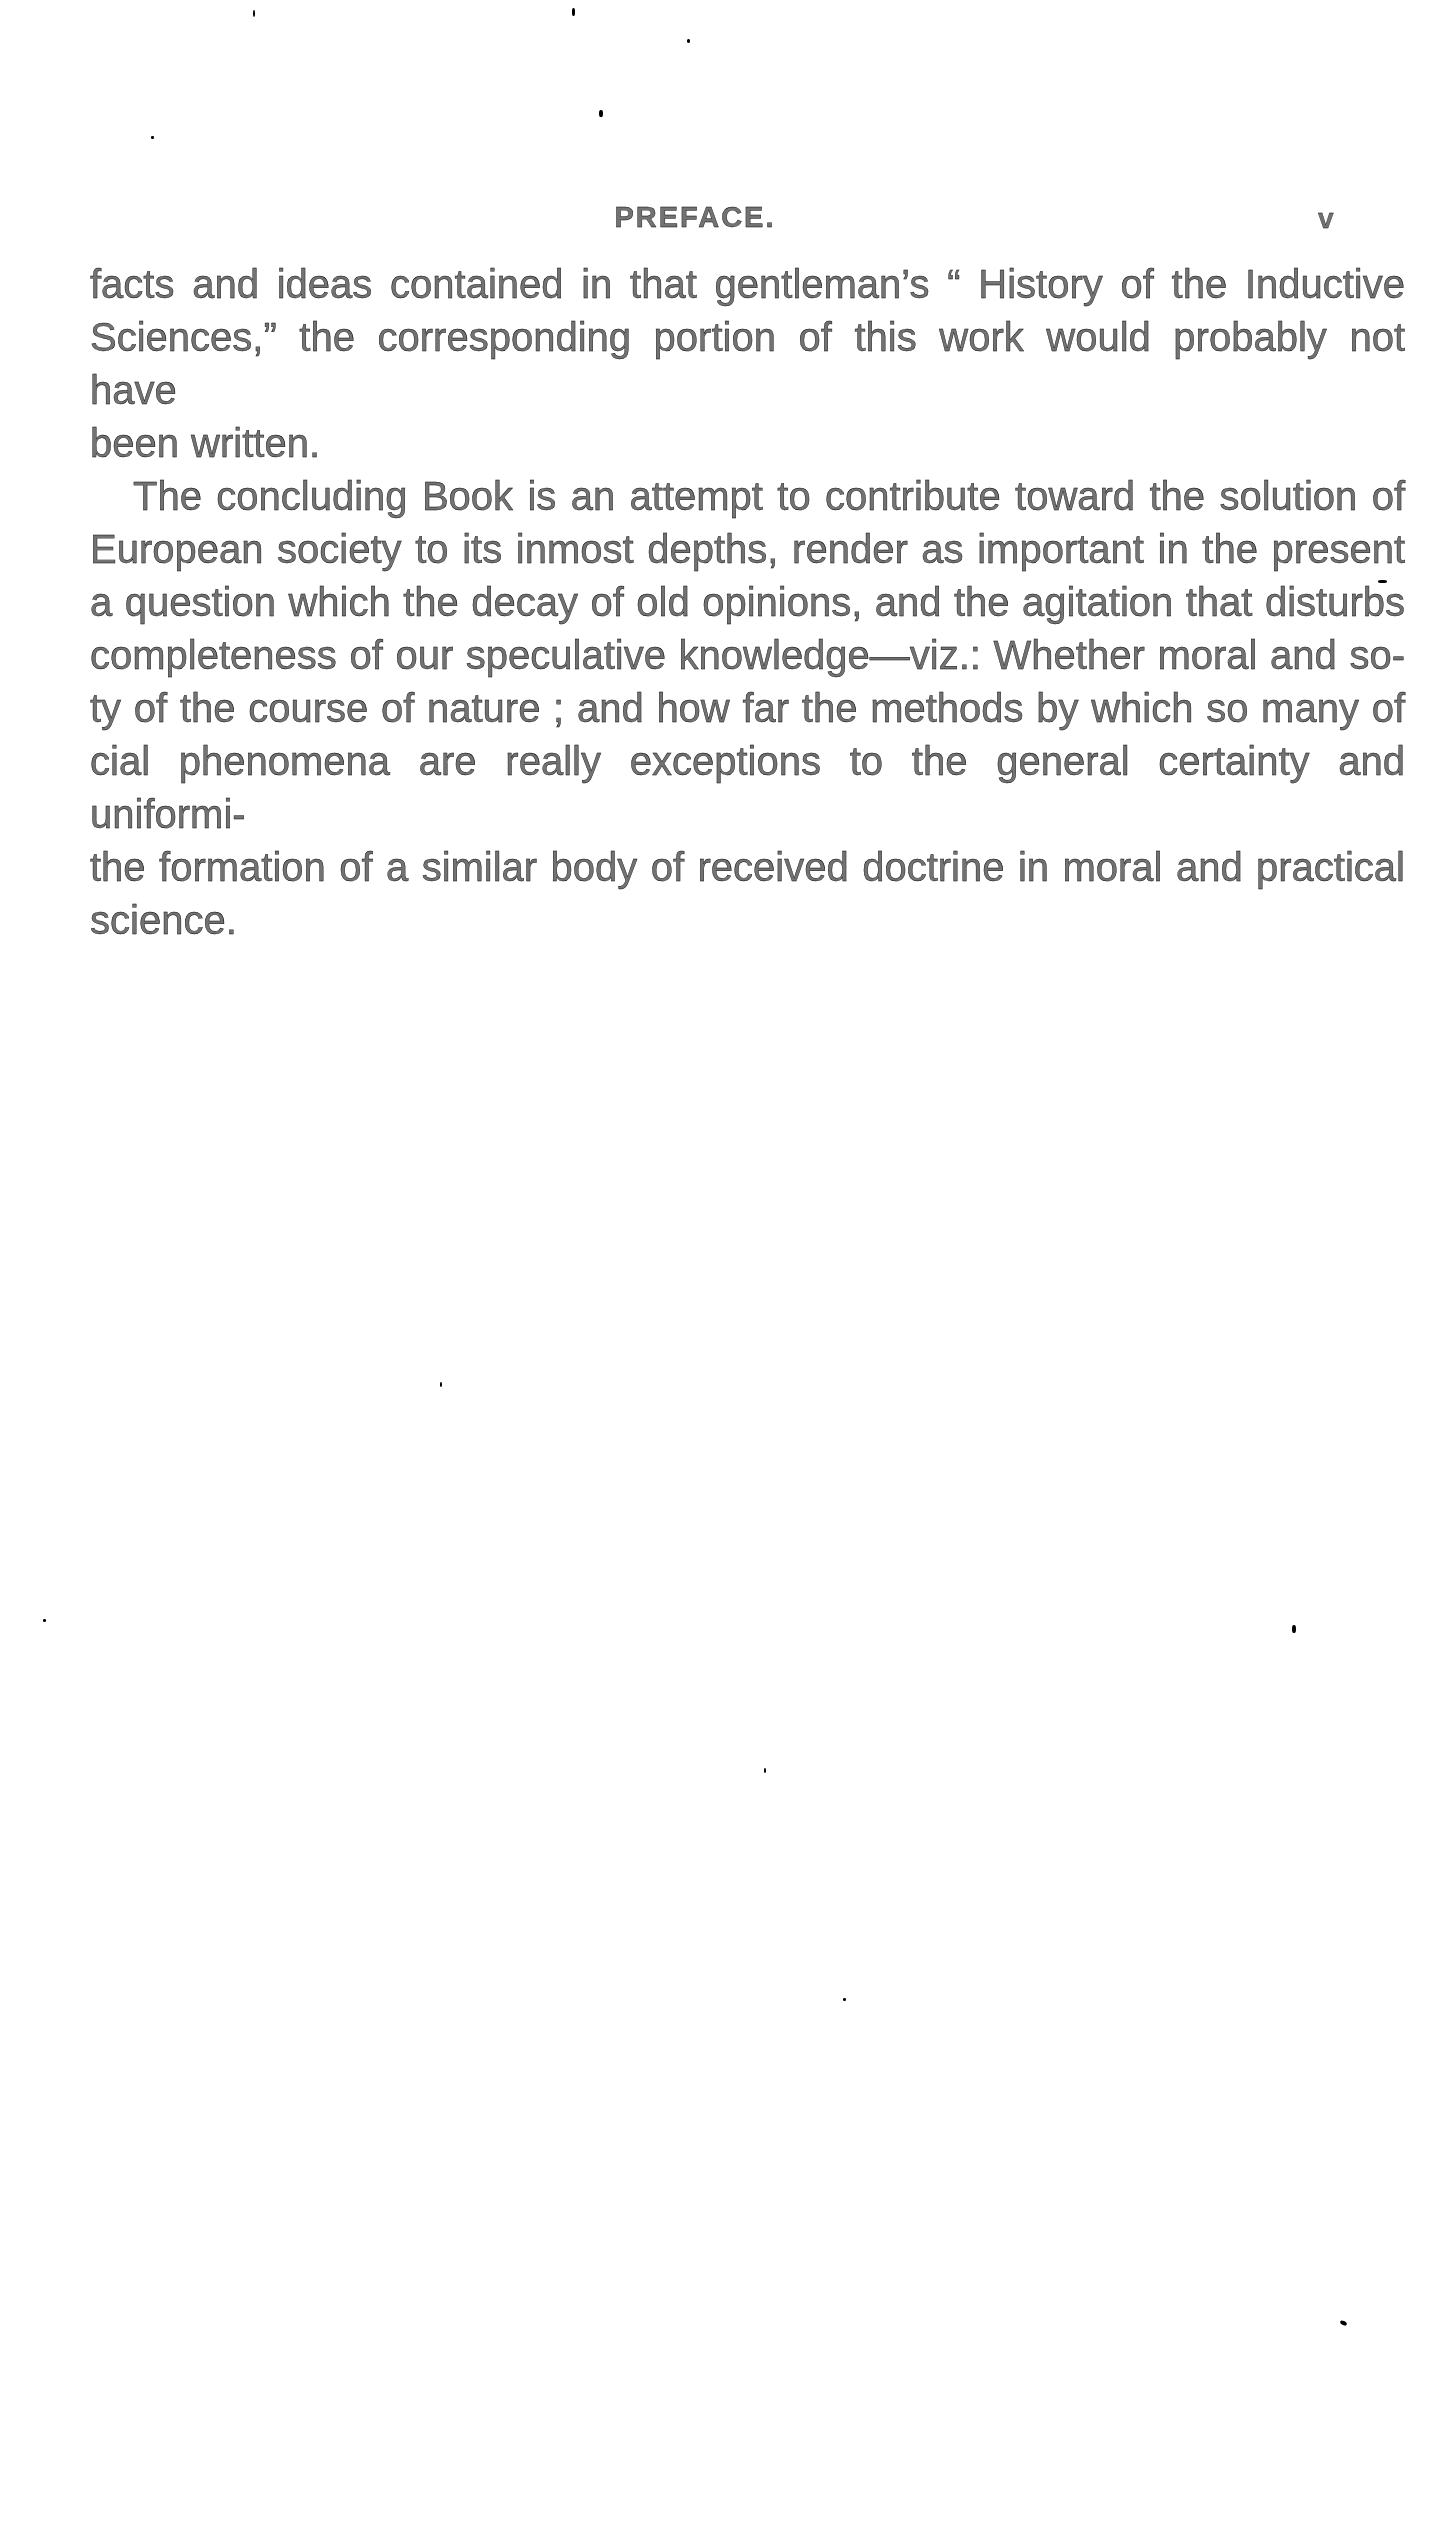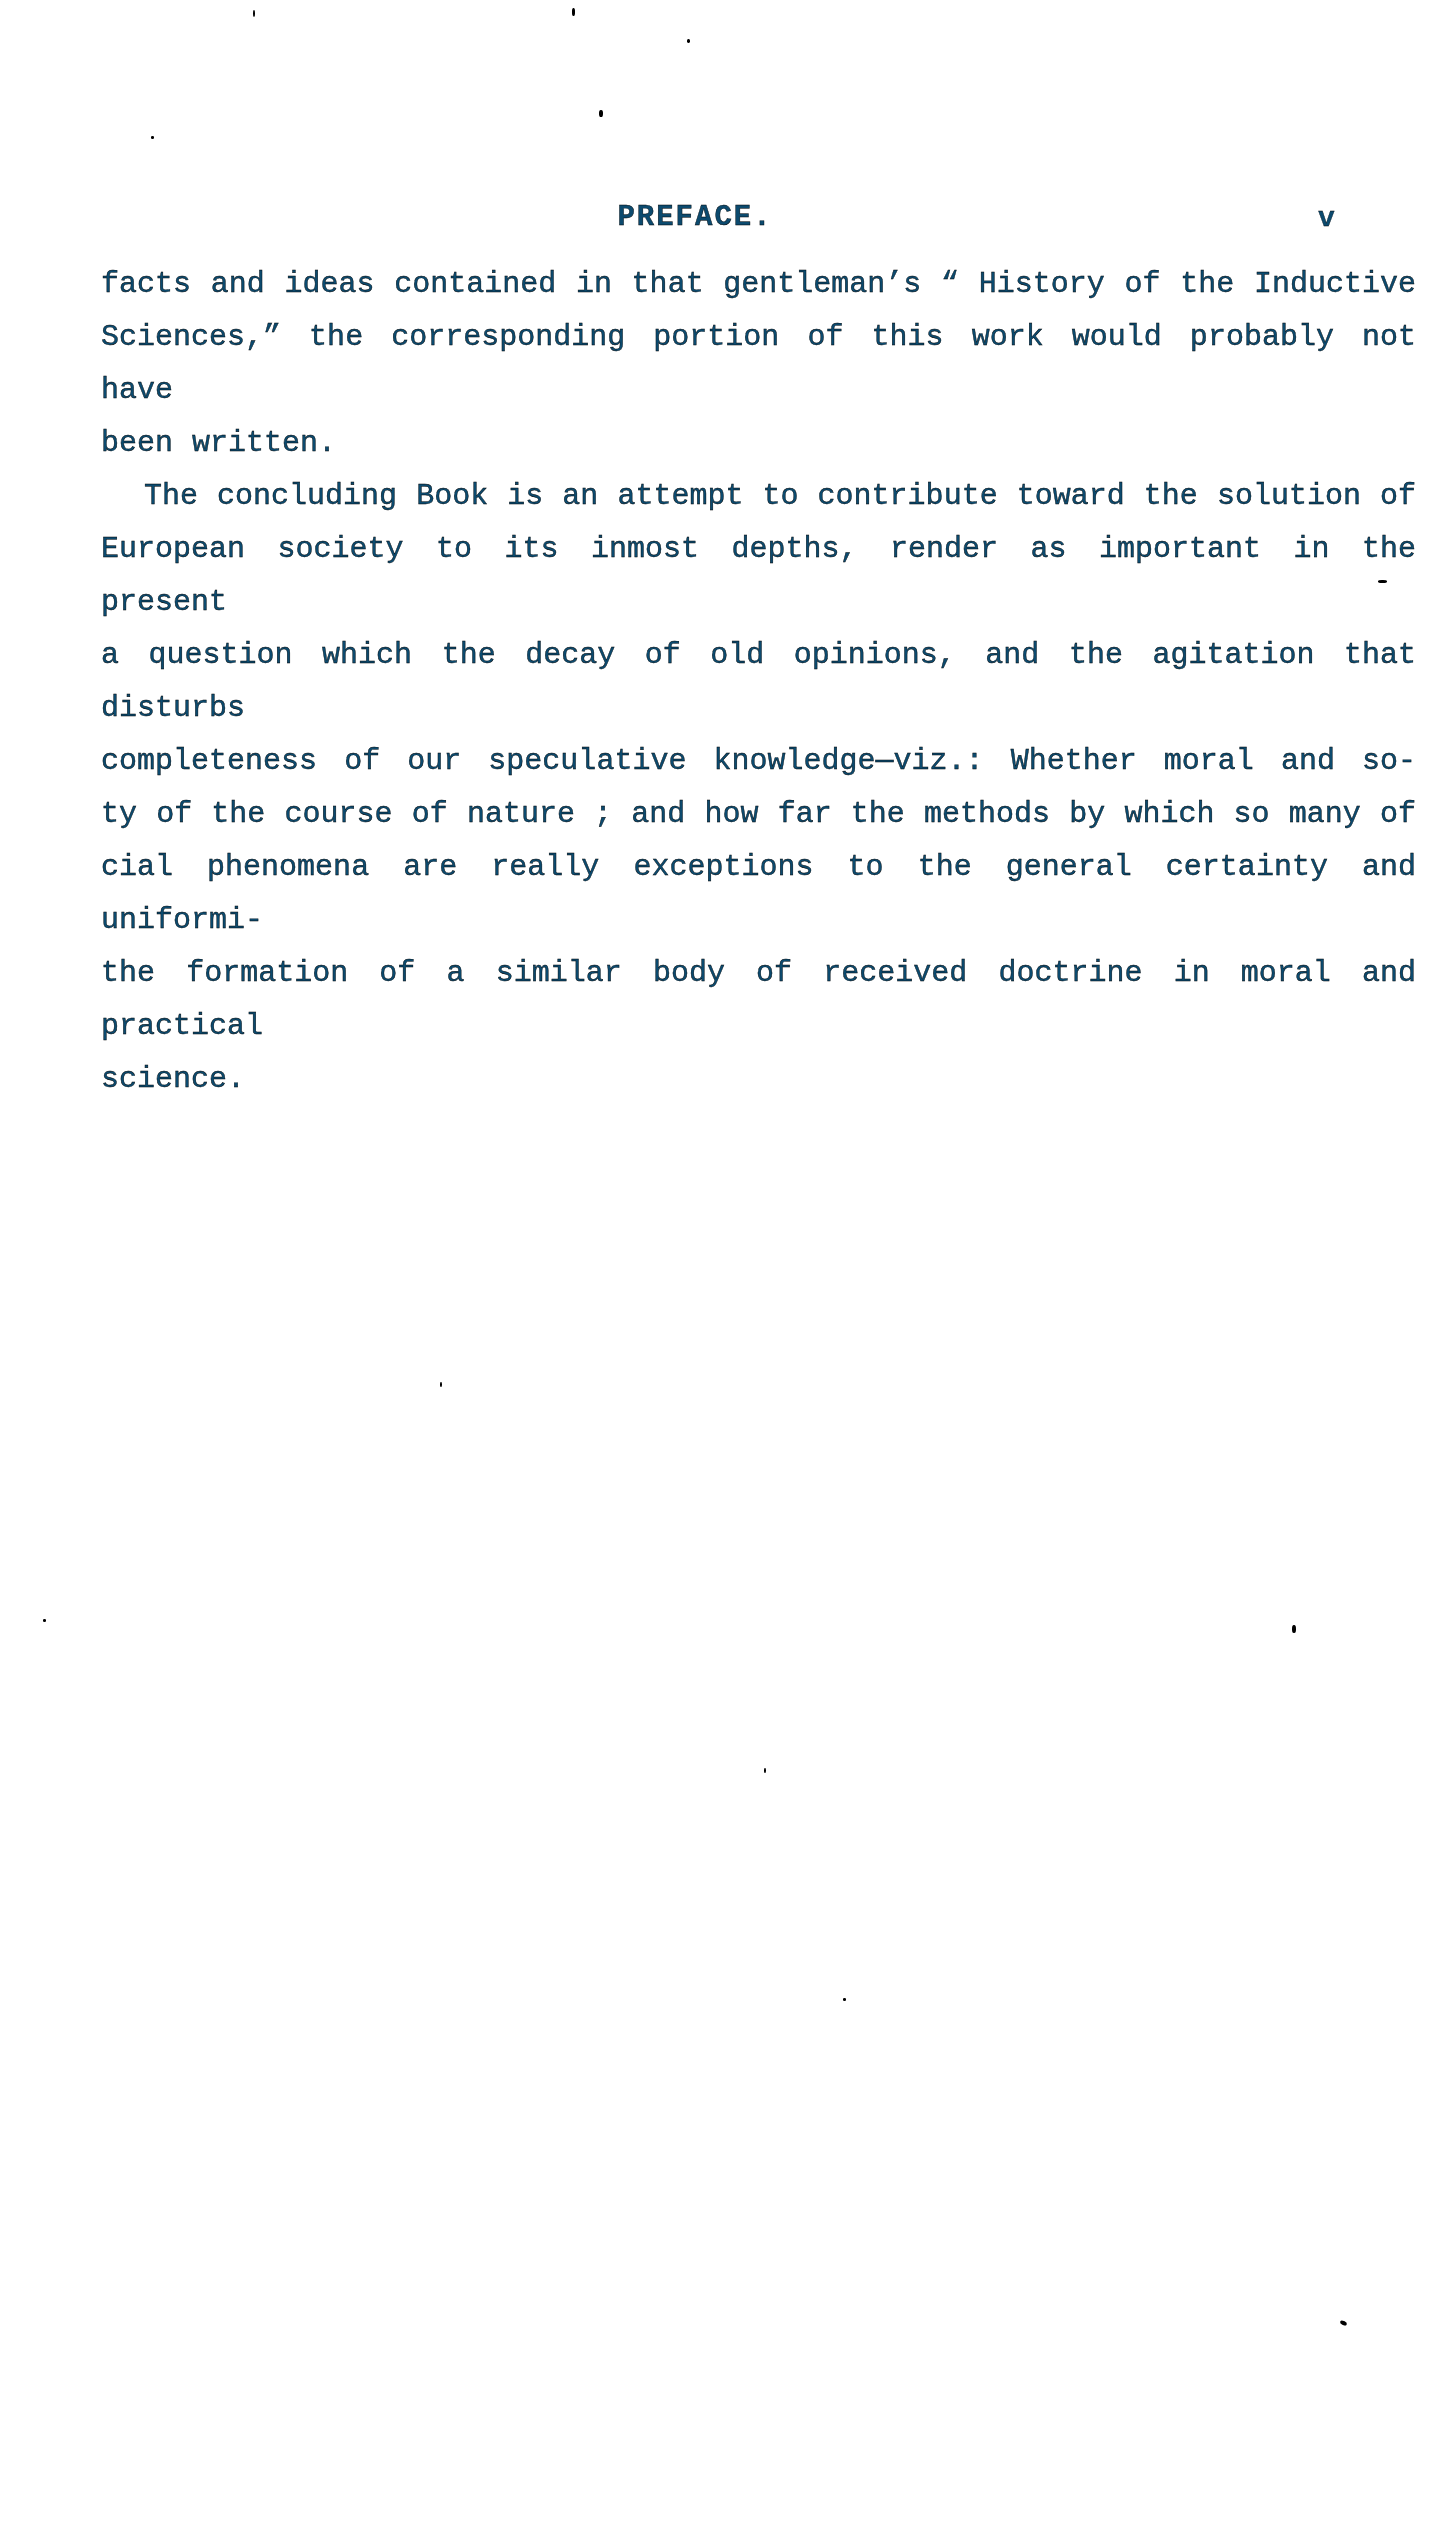--- a/index.html
+++ b/index.html
@@ -6,22 +6,22 @@
     margin: 0;
     padding: 0;
     background: #ffffff;
   }
   .page {
     position: relative;
     width: 1455px;
     height: 2538px;
     background: #ffffff;
     overflow: hidden;
-    font-family: Liberation Mono, monospace;
-    color: #0c4a6e;
+    font-family: Liberation Sans, sans-serif;
+    color: #737373;
   }
   
   .running-head {
     position: absolute;
     top: 201px;
     left: 0;
     width: 100%;
     height: 43px;
   }
   .head-title {
@@ -39,24 +39,24 @@
     position: absolute;
     left: 1318px;
     top: 2px;
     font-size: 28px;
     font-weight: bold;
     -webkit-text-stroke: 0.3px #000;
   }
   
   .text-block {
     position: absolute;
-    left: 101px;
+    left: 90px;
     top: 258px;
     width: 1315px;
-    font-size: 30px;
+    font-size: 40px;
     line-height: 53px;
     word-spacing: 1px;
     -webkit-text-stroke: 0.4px #000;
   }
   .line {
     text-align: justify;
     text-align-last: justify;
     white-space: normal;
   }
   .line.end {

